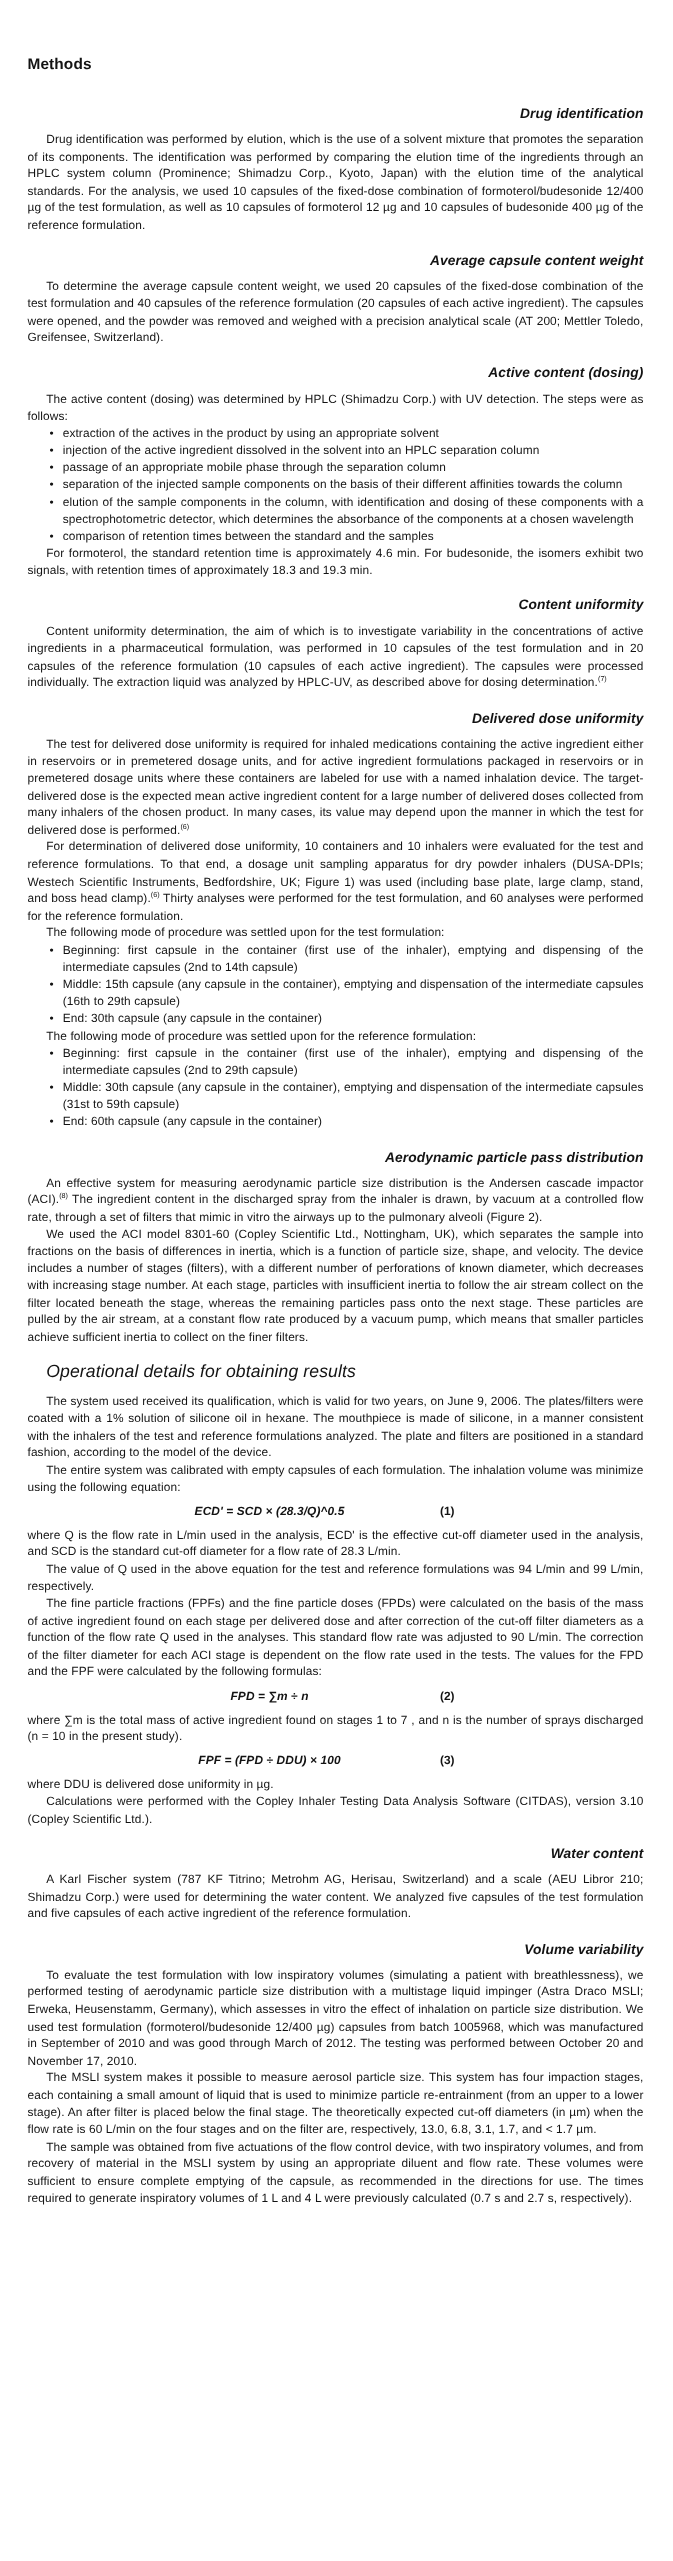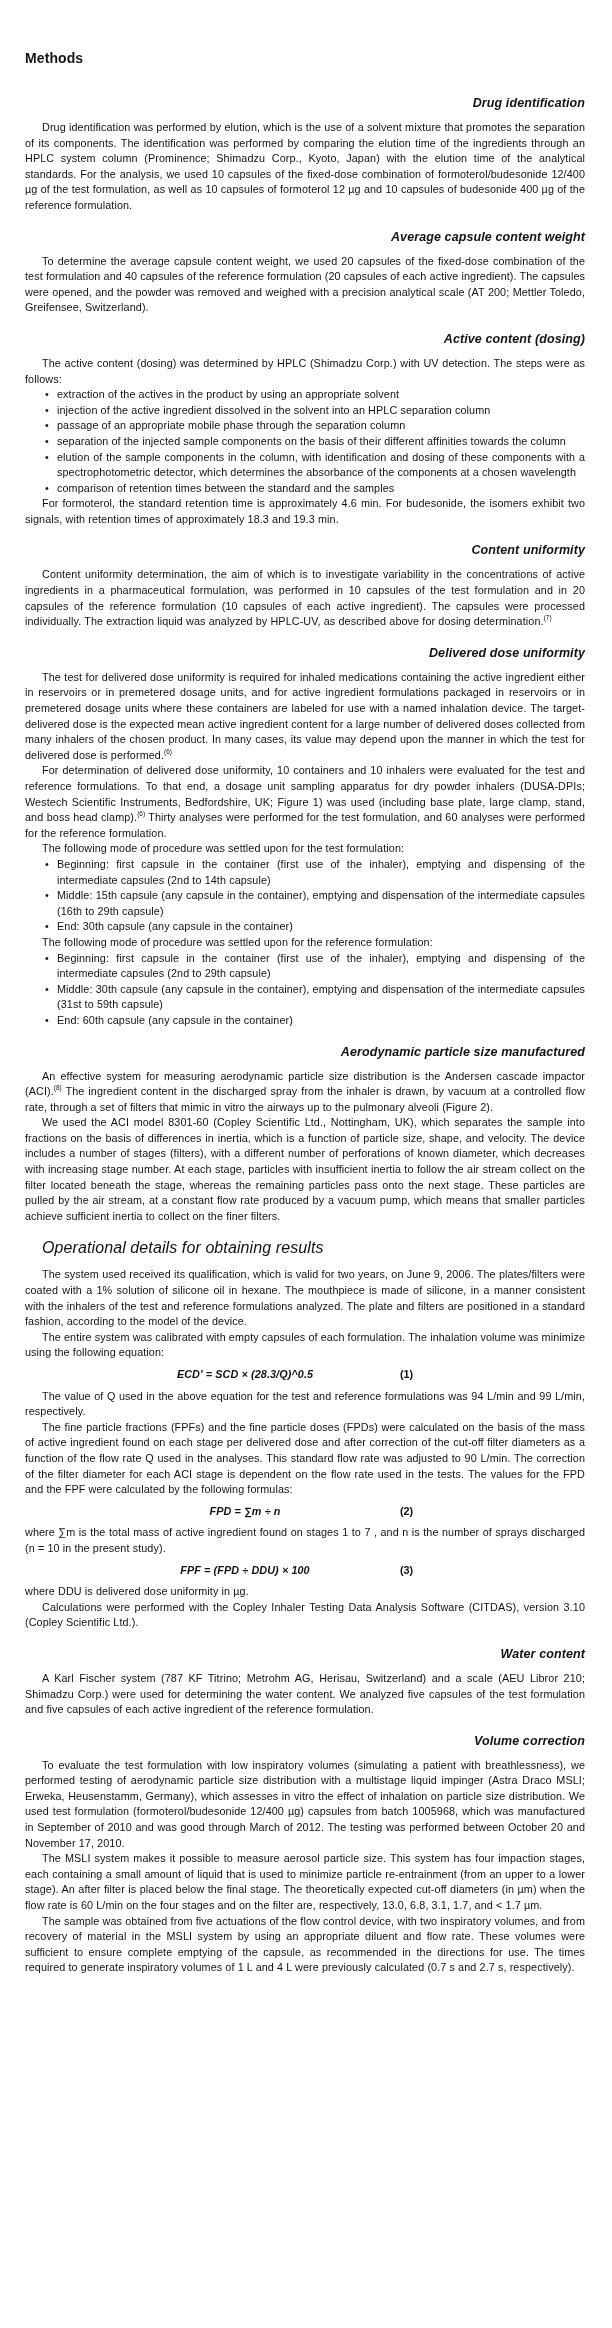--- a/index.html
+++ b/index.html
@@ -134,48 +134,49 @@
           <li class="list-item"><span class="bullet-marker">•</span><span>End: 30th capsule (any capsule in the container)</span></li>
         </ul>
         <p class="para">The following mode of procedure was settled upon for the reference formulation:</p>
         <ul class="bullet-list">
           <li class="list-item"><span class="bullet-marker">•</span><span>Beginning: first capsule in the container (first use of the inhaler), emptying and dispensing of the intermediate capsules (2nd to 29th capsule)</span></li>
           <li class="list-item"><span class="bullet-marker">•</span><span>Middle: 30th capsule (any capsule in the container), emptying and dispensation of the intermediate capsules (31st to 59th capsule)</span></li>
           <li class="list-item"><span class="bullet-marker">•</span><span>End: 60th capsule (any capsule in the container)</span></li>
         </ul>
       </section>
       <section>
-        <h2 class="section-heading">Aerodynamic particle size manufactured</h2>
+        <h2 class="section-heading">Aerodynamic particle pass distribution</h2>
         <p class="para">An effective system for measuring aerodynamic particle size distribution is the Andersen cascade impactor (ACI).<sup class="ref">(8)</sup> The ingredient content in the discharged spray from the inhaler is drawn, by vacuum at a controlled flow rate, through a set of filters that mimic in vitro the airways up to the pulmonary alveoli (Figure 2).</p>
         <p class="para">We used the ACI model 8301-60 (Copley Scientific Ltd., Nottingham, UK), which separates the sample into fractions on the basis of differences in inertia, which is a function of particle size, shape, and velocity. The device includes a number of stages (filters), with a different number of perforations of known diameter, which decreases with increasing stage number. At each stage, particles with insufficient inertia to follow the air stream collect on the filter located beneath the stage, whereas the remaining particles pass onto the next stage. These particles are pulled by the air stream, at a constant flow rate produced by a vacuum pump, which means that smaller particles achieve sufficient inertia to collect on the finer filters.</p>
         <h3 class="sub-heading">Operational details for obtaining results</h3>
         <p class="para">The system used received its qualification, which is valid for two years, on June 9, 2006. The plates/filters were coated with a 1% solution of silicone oil in hexane. The mouthpiece is made of silicone, in a manner consistent with the inhalers of the test and reference formulations analyzed. The plate and filters are positioned in a standard fashion, according to the model of the device.</p>
         <p class="para">The entire system was calibrated with empty capsules of each formulation. The inhalation volume was minimize using the following equation:</p>
         <div class="equation">
           <span class="eq-formula">ECD' = SCD × (28.3/Q)^0.5</span>
           <span class="eq-num">(1)</span>
         </div>
+        <p class="para noindent">where Q is the flow rate in L/min used in the analysis, ECD' is the effective cut-off diameter used in the analysis, and SCD is the standard cut-off diameter for a flow rate of 28.3 L/min.</p>
         <p class="para">The value of Q used in the above equation for the test and reference formulations was 94 L/min and 99 L/min, respectively.</p>
         <p class="para">The fine particle fractions (FPFs) and the fine particle doses (FPDs) were calculated on the basis of the mass of active ingredient found on each stage per delivered dose and after correction of the cut-off filter diameters as a function of the flow rate Q used in the analyses. This standard flow rate was adjusted to 90 L/min. The correction of the filter diameter for each ACI stage is dependent on the flow rate used in the tests. The values for the FPD and the FPF were calculated by the following formulas:</p>
         <div class="equation">
           <span class="eq-formula">FPD = ∑m ÷ n</span>
           <span class="eq-num">(2)</span>
         </div>
         <p class="para noindent">where ∑m is the total mass of active ingredient found on stages 1 to 7 , and n is the number of sprays discharged (n = 10 in the present study).</p>
         <div class="equation">
           <span class="eq-formula">FPF = (FPD ÷ DDU) × 100</span>
           <span class="eq-num">(3)</span>
         </div>
         <p class="para noindent">where DDU is delivered dose uniformity in µg.</p>
         <p class="para">Calculations were performed with the Copley Inhaler Testing Data Analysis Software (CITDAS), version 3.10 (Copley Scientific Ltd.).</p>
       </section>
       <section>
         <h2 class="section-heading">Water content</h2>
         <p class="para">A Karl Fischer system (787 KF Titrino; Metrohm AG, Herisau, Switzerland) and a scale (AEU Libror 210; Shimadzu Corp.) were used for determining the water content. We analyzed five capsules of the test formulation and five capsules of each active ingredient of the reference formulation.</p>
       </section>
       <section>
-        <h2 class="section-heading">Volume correction</h2>
+        <h2 class="section-heading">Volume variability</h2>
         <p class="para">To evaluate the test formulation with low inspiratory volumes (simulating a patient with breathlessness), we performed testing of aerodynamic particle size distribution with a multistage liquid impinger (Astra Draco MSLI; Erweka, Heusenstamm, Germany), which assesses in vitro the effect of inhalation on particle size distribution. We used test formulation (formoterol/budesonide 12/400 µg) capsules from batch 1005968, which was manufactured in September of 2010 and was good through March of 2012. The testing was performed between October 20 and November 17, 2010.</p>
         <p class="para">The MSLI system makes it possible to measure aerosol particle size. This system has four impaction stages, each containing a small amount of liquid that is used to minimize particle re-entrainment (from an upper to a lower stage). An after filter is placed below the final stage. The theoretically expected cut-off diameters (in µm) when the flow rate is 60 L/min on the four stages and on the filter are, respectively, 13.0, 6.8, 3.1, 1.7, and &lt; 1.7 µm.</p>
         <p class="para">The sample was obtained from five actuations of the flow control device, with two inspiratory volumes, and from recovery of material in the MSLI system by using an appropriate diluent and flow rate. These volumes were sufficient to ensure complete emptying of the capsule, as recommended in the directions for use. The times required to generate inspiratory volumes of 1 L and 4 L were previously calculated (0.7 s and 2.7 s, respectively).</p>
       </section>
     </div>
 </div>
 
 </body></html>

